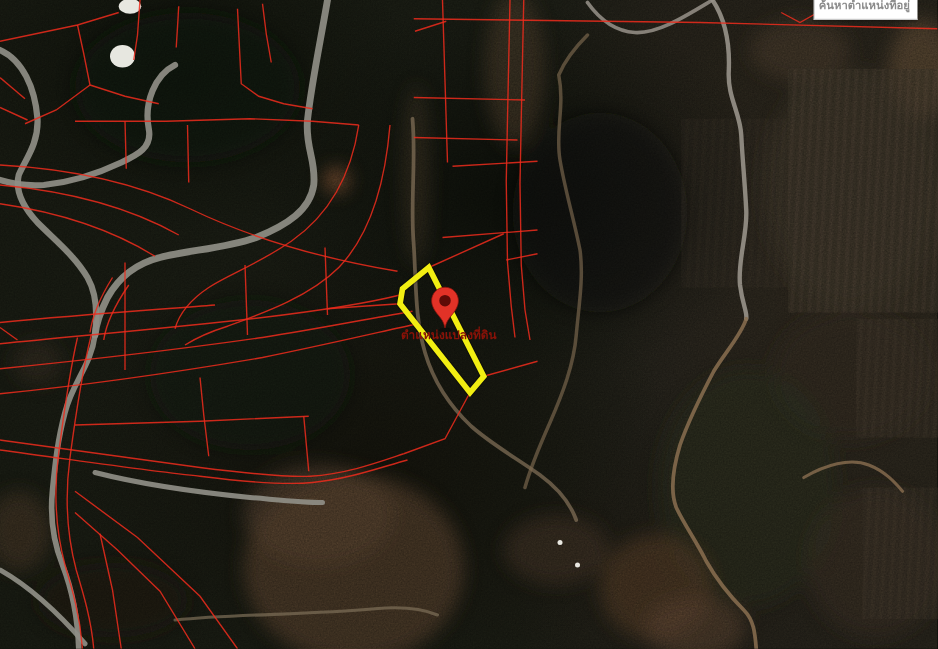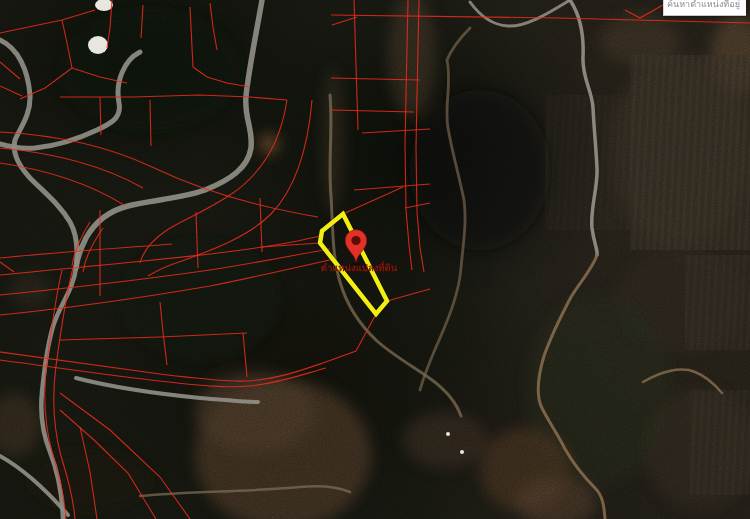--- a/index.html
+++ b/index.html
@@ -8,23 +8,23 @@
     background-color:#22241b;
     background-image:
       radial-gradient(ellipse 260px 180px at 20% 12%, rgba(16,20,11,.85), rgba(0,0,0,0) 70%),
       radial-gradient(ellipse 300px 220px at 55% 30%, rgba(12,15,9,.8), rgba(0,0,0,0) 70%),
       radial-gradient(ellipse 340px 260px at 40% 72%, rgba(22,20,12,.75), rgba(0,0,0,0) 72%),
       radial-gradient(ellipse 260px 320px at 90% 45%, rgba(62,52,38,.5), rgba(0,0,0,0) 75%),
       radial-gradient(ellipse 220px 160px at 78% 10%, rgba(48,42,30,.55), rgba(0,0,0,0) 70%),
       radial-gradient(ellipse 240px 170px at 70% 90%, rgba(40,34,24,.5), rgba(0,0,0,0) 72%),
       linear-gradient(90deg, #1d2016 0%, #1f2218 55%, #2b2820 72%, #2e2a20 100%);}
   #mapsvg{position:absolute;left:0;top:0;}
-  .searchbox{position:absolute;top:0;right:4px;width:82px;height:15px;background:#ffffff;
+  .searchbox{position:absolute;top:0;right:16px;width:82px;height:15px;background:#ffffff;
     border-left:1px solid #d8d8d8;border-bottom:1px solid #c9c9c9;
-    box-shadow:0 1px 2px rgba(0,0,0,.35);overflow:hidden;}
+    box-shadow:0 1px 2px rgba(0,0,0,.35);overflow:hidden;font-weight:bold;}
   .searchbox span{display:block;margin-top:-3px;padding-left:3px;font-size:9px;color:#8b8b8b;
     white-space:nowrap;letter-spacing:0;}
   .parcel-label{font-size:9.5px;font-weight:bold;}
 </style>
 </head>
 <body>
 
 <div id="stage">
   <svg id="mapsvg" width="750" height="519" viewBox="0 0 750 519">
     <defs>

